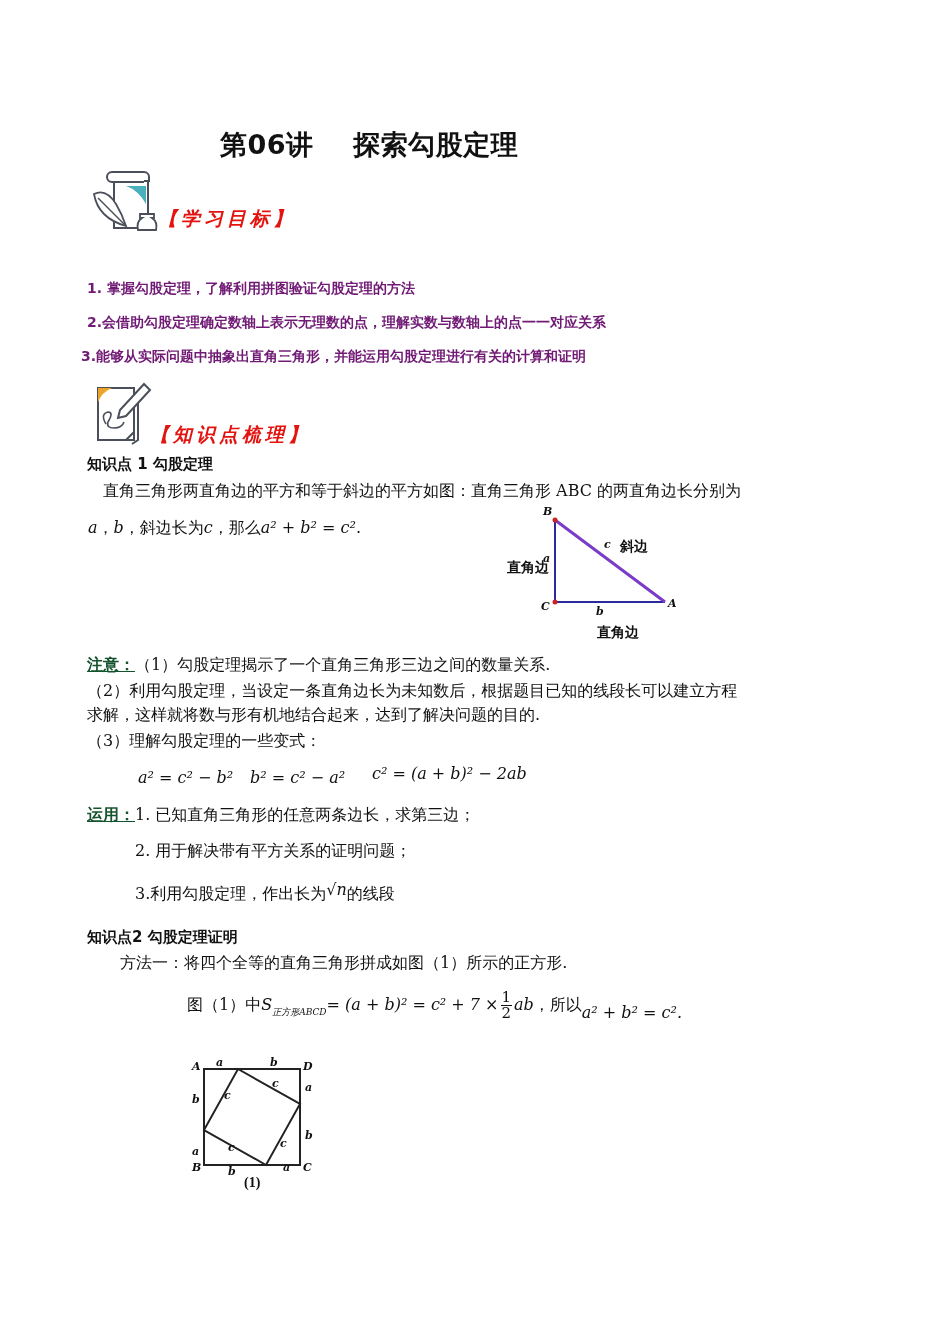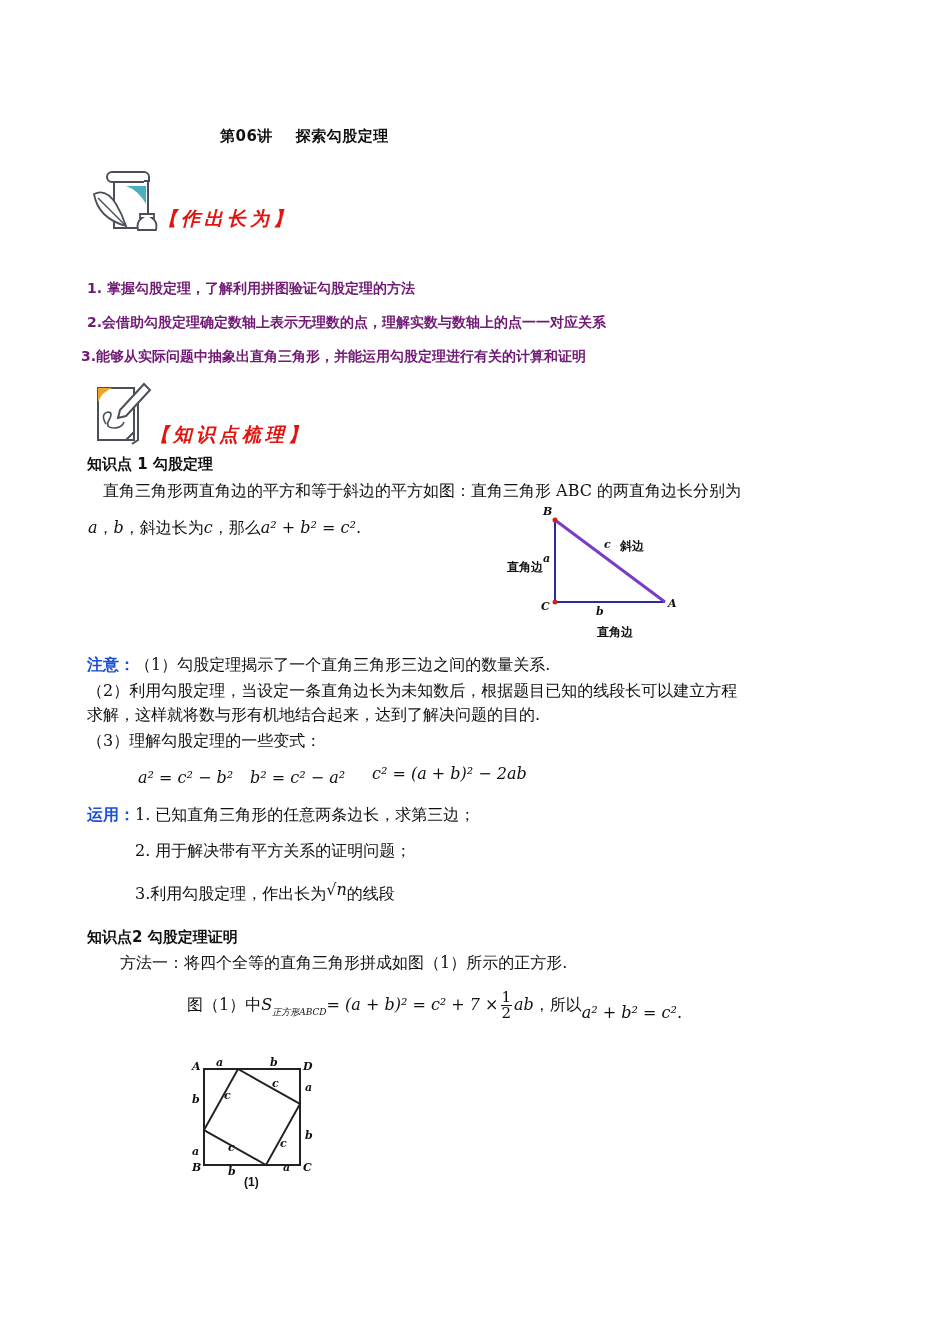--- a/index.html
+++ b/index.html
@@ -1,47 +1,47 @@
 <!DOCTYPE html>
 <html><head>
 <meta charset="utf-8">
 <style>
   html, body { margin: 0; padding: 0; background: #ffffff; }
   body { width: 950px; height: 1344px; position: relative; overflow: hidden;
          font-family: "DejaVu Serif", serif; color: #111; }
   .abs { position: absolute; }
-  .title { left: 220px; top: 127px; font-family: "DejaVu Sans", sans-serif; font-weight: bold; font-size: 15px; letter-spacing: 0.5px; white-space: pre; }
+  .title { left: 220px; top: 127px; font-family: "DejaVu Sans", sans-serif; font-weight: bold; font-size: 27px; letter-spacing: 0.5px; white-space: pre; }
   .banner-label { font-family: "DejaVu Serif", serif; color: #e3140f; font-weight: bold; font-size: 19px; letter-spacing: 4px; font-style: italic; }
   .obj { font-family: "DejaVu Sans", sans-serif; font-size: 14px; font-weight: bold; color: #701a75; }
   .kp-head { font-family: "DejaVu Sans", sans-serif; font-weight: bold; font-size: 15px; }
   .body-text { font-family: "DejaVu Serif", serif; font-size: 16px; color: #111; }
-  .red { color: #1d4ed8; font-family: "DejaVu Sans", sans-serif; font-weight: bold; }
+  .red { color: #14532d; font-family: "DejaVu Sans", sans-serif; font-weight: bold; text-decoration: underline; }
   .math { font-family: "DejaVu Serif", serif; font-style: italic; font-size: 16px; }
   .sub { font-size: 9px; font-style: italic; vertical-align: -5px; }
   .frac { display: inline-block; vertical-align: middle; text-align: center; font-style: normal; line-height: 1; margin: 0 2px; }
   .frac span { display: block; font-size: 15px; }
   .frac .num { border-bottom: 1px solid #111; padding: 0 1px; }
   .tri-label { font-family: "DejaVu Serif", serif; font-size: 11px; font-style: italic; font-weight: bold; }
-  .tri-cn { font-family: Liberation Sans, sans-serif; font-size: 12px; font-weight: bold; }
+  .tri-cn { font-family: Liberation Serif, serif; font-size: 14px; font-weight: bold; }
 </style>
 </head>
 <body>
 
 <div class="abs title">第06讲    探索勾股定理</div>
 
 <div class="abs" style="left:90px; top:168px; width:220px; height:70px;">
   <svg class="abs" width="72" height="70" viewBox="0 0 72 70" style="left:0; top:0;">
     <path d="M22 4 h32 a5 5 0 0 1 5 5 v4 h-5 M22 4 a5 5 0 0 0 0 10 h32 M24 14 v46 h28" fill="none" stroke="#4a4f5a" stroke-width="2"></path>
     <path d="M58 13 v40" fill="none" stroke="#4a4f5a" stroke-width="2"></path>
     <path d="M36 18 h20 v18 q-8 -14 -20 -18z" fill="#4bb0bd"></path>
     <path d="M4 26 q12 -6 22 10 q6 10 10 22 q-14 -4 -22 -12 q-8 -8 -10 -20z" fill="#fff" stroke="#4a4f5a" stroke-width="1.8"></path>
     <path d="M8 30 l28 28" stroke="#4a4f5a" stroke-width="1.5"></path>
     <path d="M50 46 h14 v4 h-2 q6 4 4 12 h-18 q-2 -8 4 -12 h-2z" fill="#fff" stroke="#4a4f5a" stroke-width="1.8"></path>
   </svg>
-  <div class="abs banner-label" style="left:68px; top:38px;">【作出长为】</div>
+  <div class="abs banner-label" style="left:68px; top:38px;">【学习目标】</div>
 </div>
 
 <div class="abs obj" style="left:87px; top:280px;">1.  掌握勾股定理，了解利用拼图验证勾股定理的方法</div>
 <div class="abs obj" style="left:87px; top:314px;">2.会借助勾股定理确定数轴上表示无理数的点，理解实数与数轴上的点一一对应关系</div>
 <div class="abs obj" style="left:81px; top:348px;">3.能够从实际问题中抽象出直角三角形，并能运用勾股定理进行有关的计算和证明</div>
 
 <div class="abs" style="left:92px; top:380px; width:240px; height:68px;">
   <svg class="abs" width="62" height="66" viewBox="0 0 62 66" style="left:0; top:0;">
     <path d="M6 8 h36 v44 l-8 8 h-28z" fill="#fff" stroke="#4a4f5a" stroke-width="2"></path>
     <path d="M6 8 h14 q-10 4 -14 14z" fill="#eca52a"></path>

